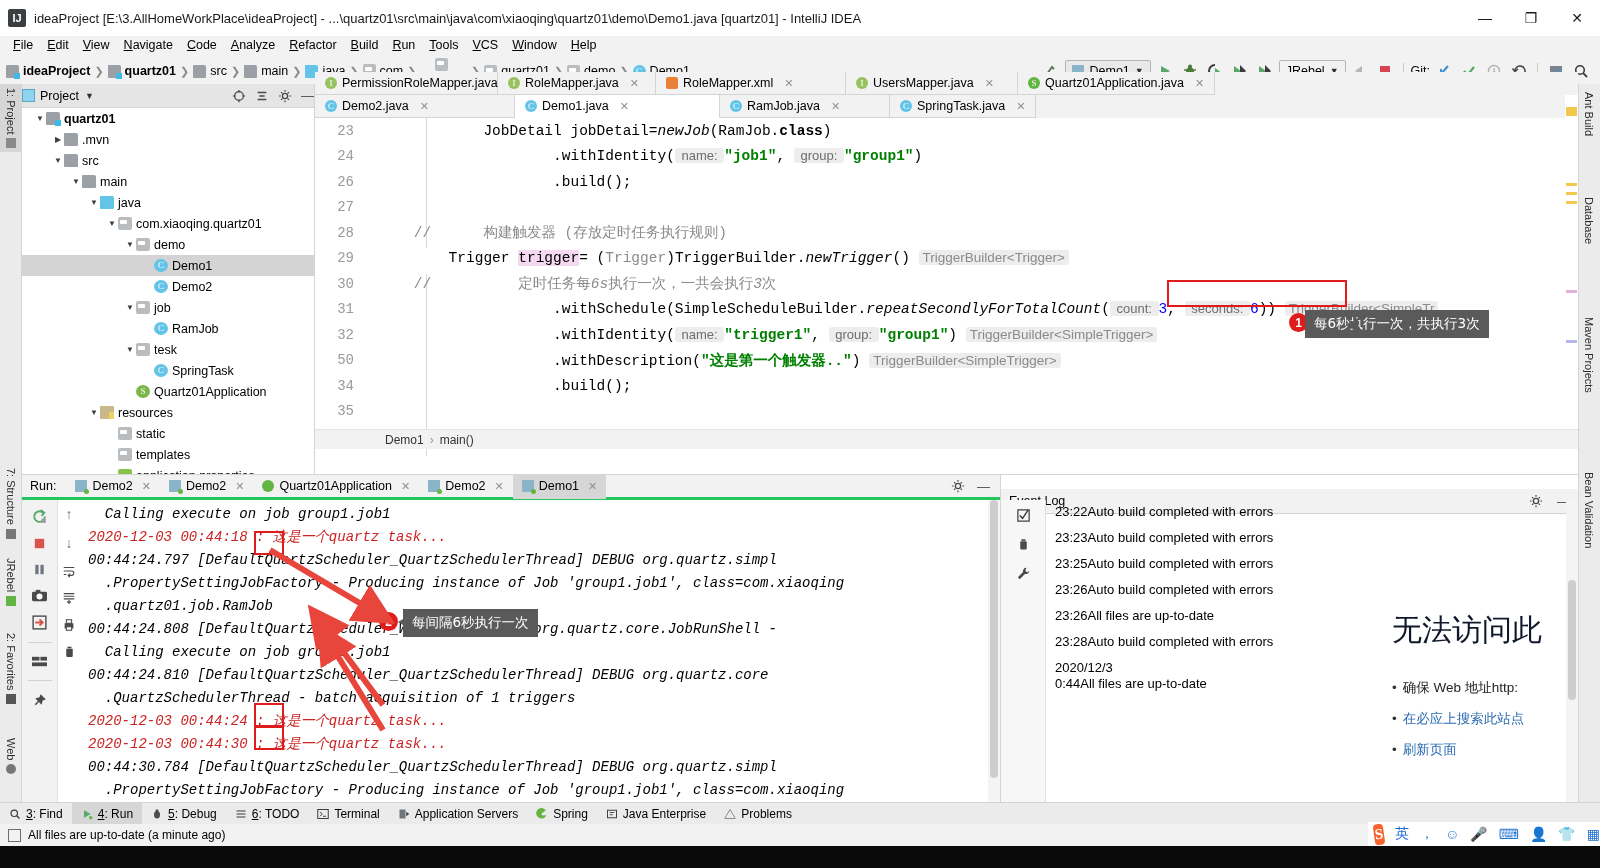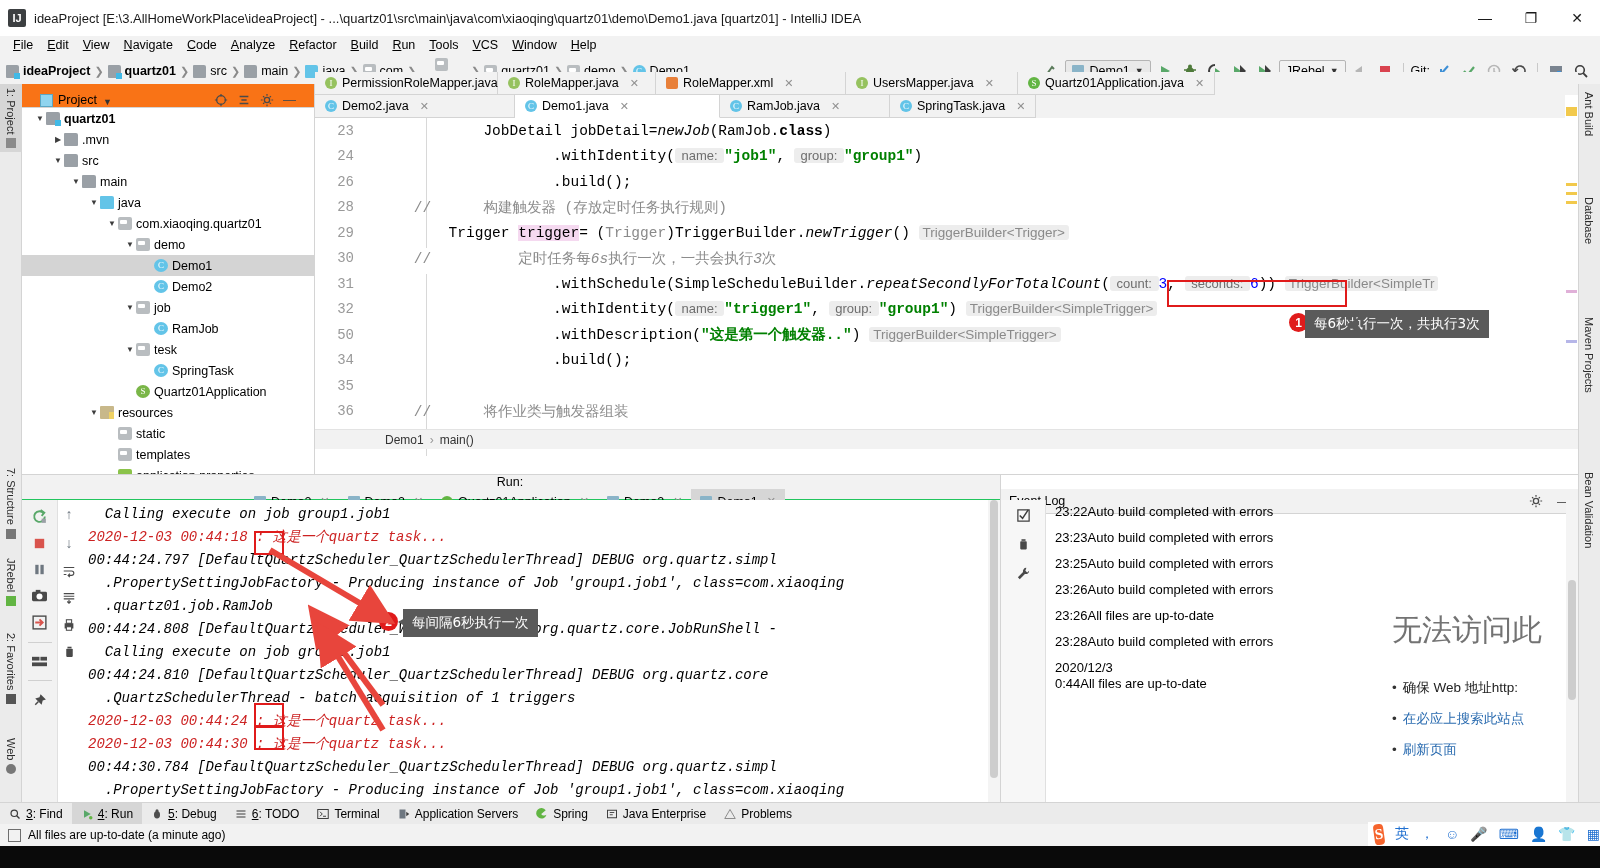--- a/index.html
+++ b/index.html
@@ -91,21 +91,21 @@
     font-size:11px;color:#2b2b2b;padding:4px 3px;white-space:nowrap;
     display:flex;align-items:center;gap:4px;
   }
 
   
   #project-panel {
     position:absolute;left:22px;top:84px;width:293px;height:390px;
     background:#ffffff;border-right:1px solid #d4d4d4;
   }
   #project-header{
-    height:24px;background:#f97316;display:flex;align-items:flex-end;padding:0 18px;
+    height:24px;background:#e5e5e5;display:flex;align-items:center;padding:0 0;
     border-bottom:1px solid #d4d4d4;
   }
   #project-header .ptitle{font-size:12.5px;margin-left:5px;}
   #project-header .hicons{margin-left:auto;display:flex;align-items:center;gap:9px;}
   .tree-row{
     height:21px;display:flex;align-items:center;font-size:12.5px;white-space:nowrap;
     padding-right:4px;
   }
   .tree-row.sel{ background:#d4d4d4; }
   .tw { width:12px;text-align:center;font-size:8px;color:#3c3c3c;flex:none; }
@@ -166,21 +166,21 @@
   #markerbar{
     position:absolute;right:0;top:23px;width:13px;height:315px;background:#fff;
   }
   .marker{position:absolute;right:1px;width:11px;height:3px;}
 
   
   #run-panel{
     position:absolute;left:22px;top:474px;width:978px;height:328px;background:#fff;
     border-top:1px solid #d4d4d4;
   }
-  #run-tabs{height:25px;background:#f2f2f2;display:flex;align-items:center;padding-left:8px;border-bottom:1px solid #22c55e;flex-direction:column;}
+  #run-tabs{height:25px;background:#f2f2f2;display:flex;align-items:center;padding-left:8px;border-bottom:3px solid #22c55e;}
   #run-tabs .rlabel{font-size:12.5px;margin-right:10px;}
   .rtab{display:flex;align-items:center;gap:5px;padding:0 9px;height:25px;font-size:12.5px;white-space:nowrap;}
   .rtab.active{background:#d6d6d6;}
   .rtab .x{color:#909090;font-size:11px;margin-left:4px;}
   .rtab .rico{width:12px;height:12px;background:#8ab4c8;border-radius:1px;position:relative;flex:none;}
   .rtab .rico:after{content:'';position:absolute;right:-2px;bottom:-2px;width:5px;height:5px;background:#62b543;border-radius:50%;}
   .rtab .rico.spr{background:#62b543;border-radius:50%;}
   .rtab .rico.spr:after{display:none;}
   #run-tabs .tright{margin-left:auto;display:flex;gap:12px;padding-right:10px;align-items:center;}
 
@@ -218,21 +218,21 @@
   .ev .tm{display:inline-block;}
   .ev a{color:#2b5fd9;text-decoration:underline;}
   #eventlog-scroll{position:absolute;right:0;top:25px;width:12px;height:303px;background:#f4f4f4;}
   #eventlog-scroll .thumb{position:absolute;left:2px;top:80px;width:8px;height:120px;background:#cdcdcd;border-radius:4px;}
 
   
   #bg-browser{
     position:absolute;left:1392px;top:610px;width:208px;height:190px;
     color:#2b7ec1;pointer-events:none;
   }
-  #bg-browser .big{font-size:30px;white-space:nowrap;color:#737373;}
+  #bg-browser .big{font-size:30px;white-space:nowrap;color:#0f172a;}
   #bg-browser ul{list-style:none;margin-top:28px;}
   #bg-browser li{font-size:13.5px;margin-bottom:13px;color:#2b6cb0;white-space:nowrap;}
   #bg-browser li:before{content:'•';margin-right:6px;color:#333;}
   #bg-browser li.dark{color:#222;}
 
   
   #bottombar{
     position:absolute;left:0;top:802px;width:1600px;height:22px;background:#ebebeb;
     display:flex;align-items:center;border-top:1px solid #d4d4d4;
   }
@@ -674,20 +674,21 @@
         <span class="x">✕</span>
       </div>
     </div>
   <div id="code">
     <div class="indentguide" style="left:111px;top:0;height:130px;"></div>
     <div class="indentguide" style="left:111px;top:156px;height:182px;"></div>
     <div id="codelines">
         <div class="cline"><span class="gutter">23</span><span class="foldcol"></span><span class="ctext"><span class="">            JobDetail jobDetail=</span><span class="ital">newJob</span><span class="">(RamJob.</span><span class="kw">class</span><span class="">)</span></span></div>
         <div class="cline"><span class="gutter">24</span><span class="foldcol"></span><span class="ctext"><span class="">                    .withIdentity(</span><span class="hintp"> name: </span><span class="str">"job1"</span><span class="">, </span><span class="hintp"> group: </span><span class="str">"group1"</span><span class="">)</span></span></div>
         <div class="cline"><span class="gutter">26</span><span class="foldcol"></span><span class="ctext"><span class="">                    .build();</span></span></div>
+        <div class="cline"><span class="gutter">27</span><span class="foldcol"></span><span class="ctext"></span></div>
         <div class="cline"><span class="gutter">28</span><span class="foldcol"></span><span class="ctext"><span class="cmt">    //      构建触发器 (存放定时任务执行规则)</span></span></div>
         <div class="cline"><span class="gutter">29</span><span class="foldcol"></span><span class="ctext"><span class="">        Trigger </span><span class="varhl">trigger</span><span class="">= (</span><span class="typ">Trigger</span><span class="">)TriggerBuilder.</span><span class="ital">newTrigger</span><span class="">() </span><span class="hintt">TriggerBuilder&lt;Trigger&gt;</span></span></div>
         <div class="cline"><span class="gutter">30</span><span class="foldcol"></span><span class="ctext"><span class="cmt">    //          定时任务每</span><span class="cmt ital">6s</span><span class="cmt">执行一次，一共会执行</span><span class="cmt ital">3</span><span class="cmt">次</span></span></div>
         <div class="cline"><span class="gutter">31</span><span class="foldcol"></span><span class="ctext"><span class="">                    .withSchedule(SimpleScheduleBuilder.</span><span class="ital">repeatSecondlyForTotalCount</span><span class="">(</span><span class="hintp"> count: </span><span class="num">3</span><span class="">, </span><span class="hintp"> seconds: </span><span class="num">6</span><span class="">)) </span><span class="hintt">TriggerBuilder&lt;SimpleTr</span></span></div>
         <div class="cline"><span class="gutter">32</span><span class="foldcol"></span><span class="ctext"><span class="">                    .withIdentity(</span><span class="hintp"> name: </span><span class="str">"trigger1"</span><span class="">, </span><span class="hintp"> group: </span><span class="str">"group1"</span><span class="">) </span><span class="hintt">TriggerBuilder&lt;SimpleTrigger&gt;</span></span></div>
         <div class="cline"><span class="gutter">50</span><span class="foldcol"></span><span class="ctext"><span class="">                    .withDescription(</span><span class="str">"这是第一个触发器.."</span><span class="">) </span><span class="hintt">TriggerBuilder&lt;SimpleTrigger&gt;</span></span></div>
         <div class="cline"><span class="gutter">34</span><span class="foldcol"></span><span class="ctext"><span class="">                    .build();</span></span></div>
         <div class="cline"><span class="gutter">35</span><span class="foldcol"></span><span class="ctext"></span></div>
         <div class="cline"><span class="gutter">36</span><span class="foldcol"></span><span class="ctext"><span class="cmt">    //      将作业类与触发器组装</span></span></div>
       </div>

